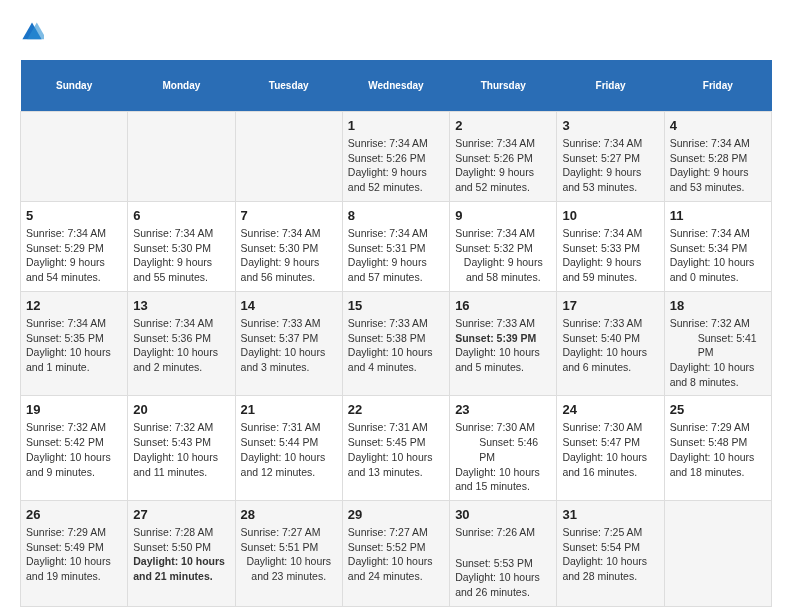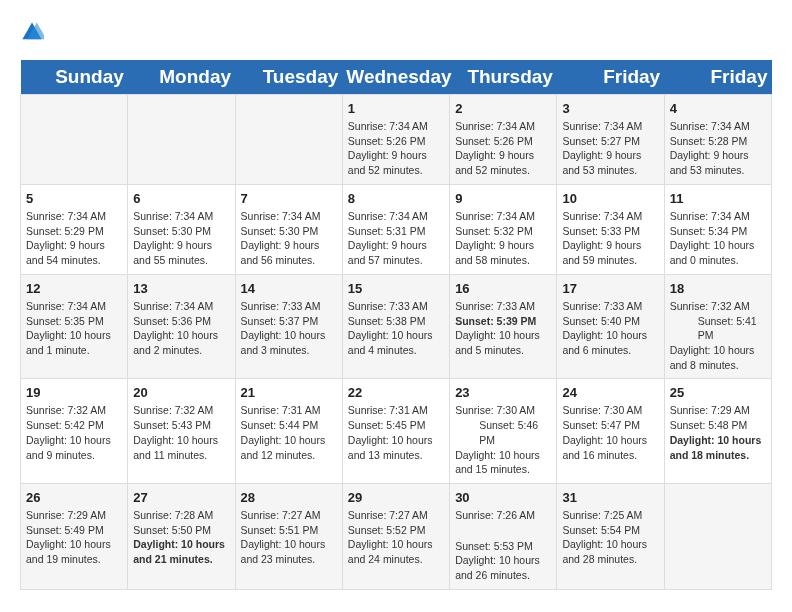--- a/index.html
+++ b/index.html
@@ -50,24 +50,24 @@
       color: #444;
     }
     table {
       width: 100%;
       border-collapse: collapse;
       table-layout: fixed;
     }
     thead th {
       background-color: #2a6db5;
       color: #fff;
-      font-size: 19px;
-      font-weight: bold;
-      padding: 6px 4px;
-      text-align: right;
+      font-size: 10px;
+      font-weight: bold;
+      padding: 20px 4px;
+      text-align: center;
     }
     tbody tr {
       background: #fff;
     }
     tbody tr:nth-child(odd) {
       background: #f5f5f5;
     }
     td {
       vertical-align: top;
       padding: 6px 5px;
@@ -171,21 +171,21 @@
         <td>
           <span class="day-num">8</span>
           <div style="line-height: 1.4;">Sunrise: 7:34 AM</div>
           <div style="line-height: 1.4;">Sunset: 5:31 PM</div>
           <div style="line-height: 1.4;">Daylight: 9 hours and 57 minutes.</div>
         </td>
         <td>
           <span class="day-num">9</span>
           <div style="line-height: 1.4;">Sunrise: 7:34 AM</div>
           <div style="line-height: 1.4;">Sunset: 5:32 PM</div>
-          <div style="line-height: 1.4;">Daylight: 9 hours and 58 minutes.</div>
+          <div style="line-height: 1.4; text-align: center;">Daylight: 9 hours and 58 minutes.</div>
         </td>
         <td>
           <span class="day-num">10</span>
           <div style="line-height: 1.4;">Sunrise: 7:34 AM</div>
           <div style="line-height: 1.4;">Sunset: 5:33 PM</div>
           <div style="line-height: 1.4;">Daylight: 9 hours and 59 minutes.</div>
         </td>
         <td>
           <span class="day-num">11</span>
           <div style="line-height: 1.4;">Sunrise: 7:34 AM</div>
@@ -271,41 +271,41 @@
         <td>
           <span class="day-num">24</span>
           <div style="line-height: 1.4;">Sunrise: 7:30 AM</div>
           <div style="line-height: 1.4;">Sunset: 5:47 PM</div>
           <div style="line-height: 1.4;">Daylight: 10 hours and 16 minutes.</div>
         </td>
         <td>
           <span class="day-num">25</span>
           <div style="line-height: 1.4;">Sunrise: 7:29 AM</div>
           <div style="line-height: 1.4;">Sunset: 5:48 PM</div>
-          <div style="line-height: 1.4; font-weight: bold;">Daylight: 10 hours and 18 minutes.</div>
+          <div style="line-height: 1.4;">Daylight: 10 hours and 18 minutes.</div>
         </td>
       </tr>
       <tr>
         <td>
           <span class="day-num">26</span>
           <div style="line-height: 1.4;">Sunrise: 7:29 AM</div>
           <div style="line-height: 1.4;">Sunset: 5:49 PM</div>
           <div style="line-height: 1.4;">Daylight: 10 hours and 19 minutes.</div>
         </td>
         <td>
           <span class="day-num">27</span>
           <div style="line-height: 1.4;">Sunrise: 7:28 AM</div>
           <div style="line-height: 1.4;">Sunset: 5:50 PM</div>
           <div style="line-height: 1.4; font-weight: bold;">Daylight: 10 hours and 21 minutes.</div>
         </td>
         <td>
           <span class="day-num">28</span>
           <div style="line-height: 1.4;">Sunrise: 7:27 AM</div>
           <div style="line-height: 1.4;">Sunset: 5:51 PM</div>
-          <div style="line-height: 1.4;">Daylight: 10 hours and 23 minutes.</div>
+          <div style="line-height: 1.4; text-align: center;">Daylight: 10 hours and 23 minutes.</div>
         </td>
         <td>
           <span class="day-num">29</span>
           <div style="line-height: 1.4;">Sunrise: 7:27 AM</div>
           <div style="line-height: 1.4;">Sunset: 5:52 PM</div>
           <div style="line-height: 1.4;">Daylight: 10 hours and 24 minutes.</div>
         </td>
         <td>
           <span class="day-num">30</span>
           <div style="line-height: 1.4;">Sunrise: 7:26 AM</div>

